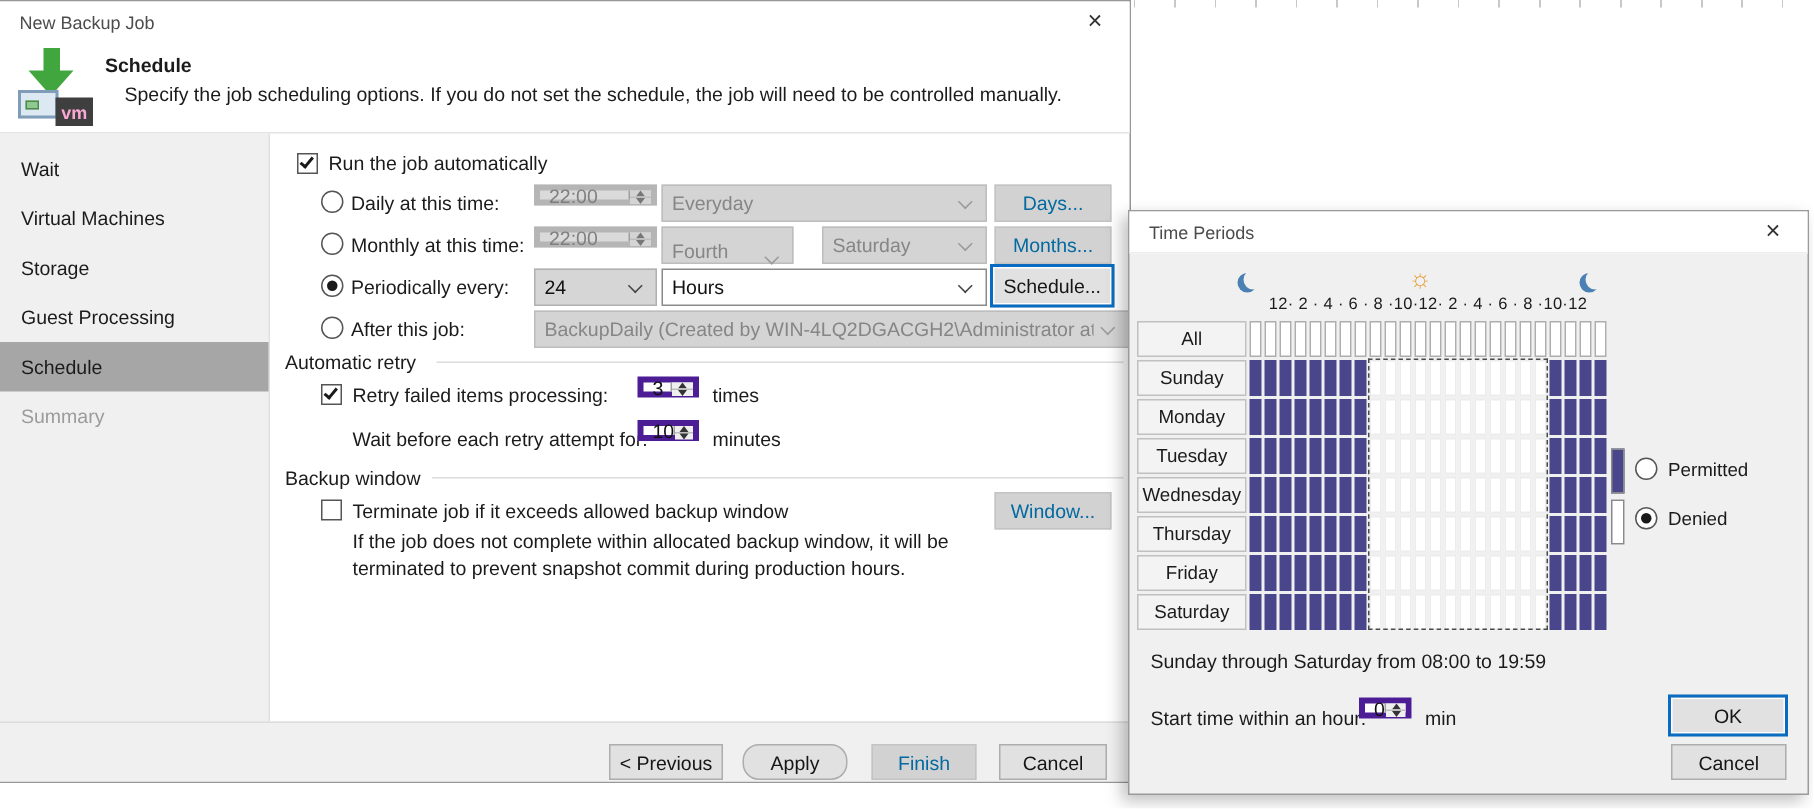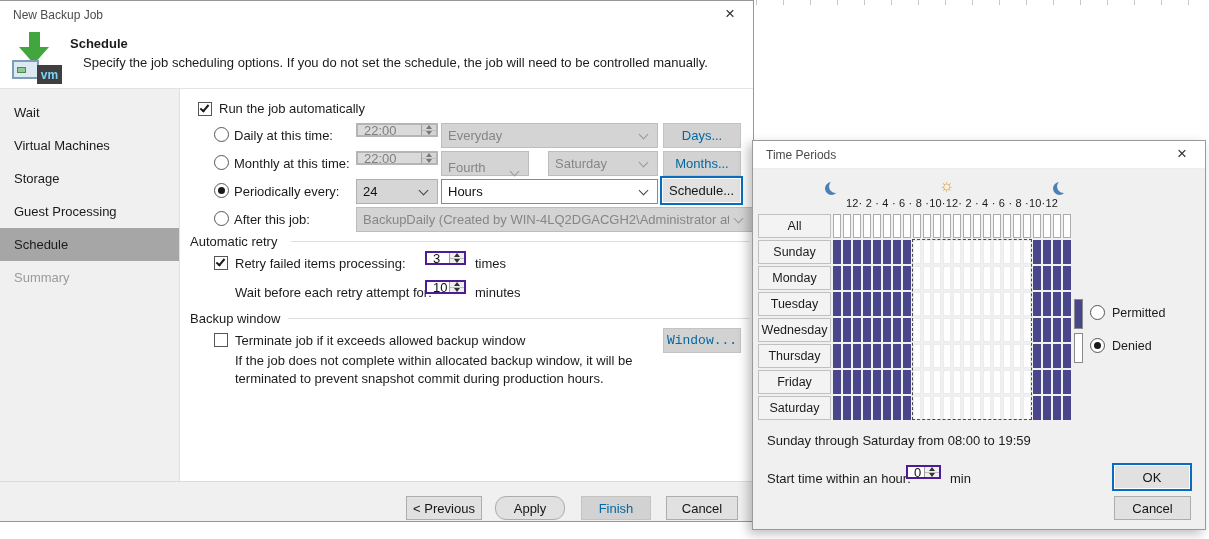--- a/index.html
+++ b/index.html
@@ -32,21 +32,21 @@
 
   .field { position:absolute; height:25px; border:1px solid #ababab; display:flex; align-items:center; }
   .field .val { flex:1; padding-left:6px; font-size:13px; white-space:nowrap; overflow:hidden; }
   .field.dis { background:#d4d4d4; border-color:#bdbdbd; color:#868686; }
   .field.combo-gray { background:#d6d6d6; border-color:#b0b0b0; color:#111; }
   .field.combo-white { background:#fff; border-color:#8a8a8a; color:#111; }
 
   .chev { width:7px; height:7px; border-right:1.4px solid #444; border-bottom:1.4px solid #444; transform:rotate(45deg); margin:-3px 10px 0 6px; flex:none; }
   .field.dis .chev { border-color:#9a9a9a; }
 
-  .spin { position:absolute; height:14px; background:#fff; border:2px solid #4c1d95; display:flex; }
+  .spin { position:absolute; height:14px; background:#fff; border:4px solid #4c1d95; display:flex; }
   .spin .num { flex:1; display:flex; align-items:center; padding-left:6px; font-size:13px; color:#111; }
   .spin .btns { width:15px; border-left:1px solid #9f9f9f; display:flex; flex-direction:column; }
   .spin .sb { flex:1; background:#efefef; display:flex; align-items:center; justify-content:center; }
   .spin .sb + .sb { border-top:1px solid #bdbdbd; }
   .tri-up { width:0; height:0; border-left:3.5px solid transparent; border-right:3.5px solid transparent; border-bottom:4.5px solid #333; }
   .tri-dn { width:0; height:0; border-left:3.5px solid transparent; border-right:3.5px solid transparent; border-top:4.5px solid #333; }
   .spin.dis { background:#dadada; border-color:#b5b5b5; }
   .spin.dis .num { color:#7f7f7f; }
   .spin.dis .sb { background:#d4d4d4; }
   .spin.dis .tri-up { border-bottom-color:#777; }
@@ -58,21 +58,21 @@
   #main-dialog { left:0; top:8; width:754px; height:522px; border-left:none; }
   #md-header { position:absolute; left:0; top:27px; width:100%; height:61px; background:#fff; border-bottom:1px solid #e3e3e3; }
   #md-header .h-title { position:absolute; left:70px; top:8px; font-weight:bold; font-size:13px; }
   #md-header .h-desc { position:absolute; left:70px; top:27px; font-size:13px;margin-left:13px; }
 
   .vm-icon { position:absolute; left:12px; top:4px; width:52px; height:52px; }
   .vm-icon .stem { position:absolute; left:17px; top:0; width:11px; height:17px; background:#41a63e; }
   .vm-icon .head { position:absolute; left:7px; top:15px; width:0; height:0; border-left:15px solid transparent; border-right:15px solid transparent; border-top:17px solid #41a63e; }
   .vm-icon .miniwin { position:absolute; left:0; top:28px; width:27px; height:19px; background:#dce9f3; border:2px solid #7f9db9; }
   .vm-icon .miniwin i { position:absolute; left:3px; top:5px; width:9px; height:6px; background:#8fc98f; border:1px solid #4e8a4e; }
-  .vm-icon .vmbox { position:absolute; left:25px; top:33px; width:25px; height:19px; background:#3f3f3f; color:#7dd3fc; font-weight:bold; font-size:12px;
+  .vm-icon .vmbox { position:absolute; left:25px; top:33px; width:25px; height:19px; background:#3f3f3f; color:#f9a8d4; font-weight:bold; font-size:12px;
     display:flex; align-items:center; justify-content:center; }
 
   #md-sidebar { position:absolute; left:0; top:88px; width:180px; height:394px; background:#f0f0f0; border-right:1px solid #e0e0e0; padding-top:7px; }
   .sb-item { height:33px; line-height:33px; padding-left:14px; font-size:13px; color:#1b1b1b; }
   .sb-item.selected { background:#a6a6a6; }
   .sb-item.dim { color:#9b9b9b; }
 
   .group-line { position:absolute; height:1px; background:#dcdcdc; }
 
   #md-footer { position:absolute; left:0; bottom:0; width:100%; height:40px; background:#f0f0f0; border-top:1px solid #dcdcdc; }
@@ -241,21 +241,21 @@
           </span>
         </span>
     </div>
     <div class="lbl" style="left:475px; top:284px;">minutes</div>
 
     <div class="lbl" style="left:190px; top:310px;">Backup window</div>
     <div class="group-line" style="left:288px; top:317px; right:4px;"></div>
 
     <div class="checkbox" style="left:214px; top:332px;"></div>
     <div class="lbl" style="left:235px; top:332px;">Terminate job if it exceeds allowed backup window</div>
-    <div class="btn disabled" style="left:663px; top:327px; width:78px;font-family:Liberation Mono, monospace;">Window...</div>
+    <div class="btn disabled" style="left:663px; top:327px; width:78px;">Window...</div>
     <div class="lbl" style="left:235px; top:352px;">If the job does not complete within allocated backup window, it will be</div>
     <div class="lbl" style="left:235px; top:370px;">terminated to prevent snapshot commit during production hours.</div>
 
     <div id="md-footer"></div>
     <div class="btn" style="left:406px; top:495px; width:76px; height:24px;">&lt; Previous</div>
     <div class="btn" style="left:495px; top:495px; width:70px; height:24px;border-radius:11px;">Apply</div>
     <div class="btn disabled" style="left:581px; top:495px; width:70px; height:24px;">Finish</div>
     <div class="btn" style="left:666px; top:495px; width:72px; height:24px;">Cancel</div>
   </div>
 

